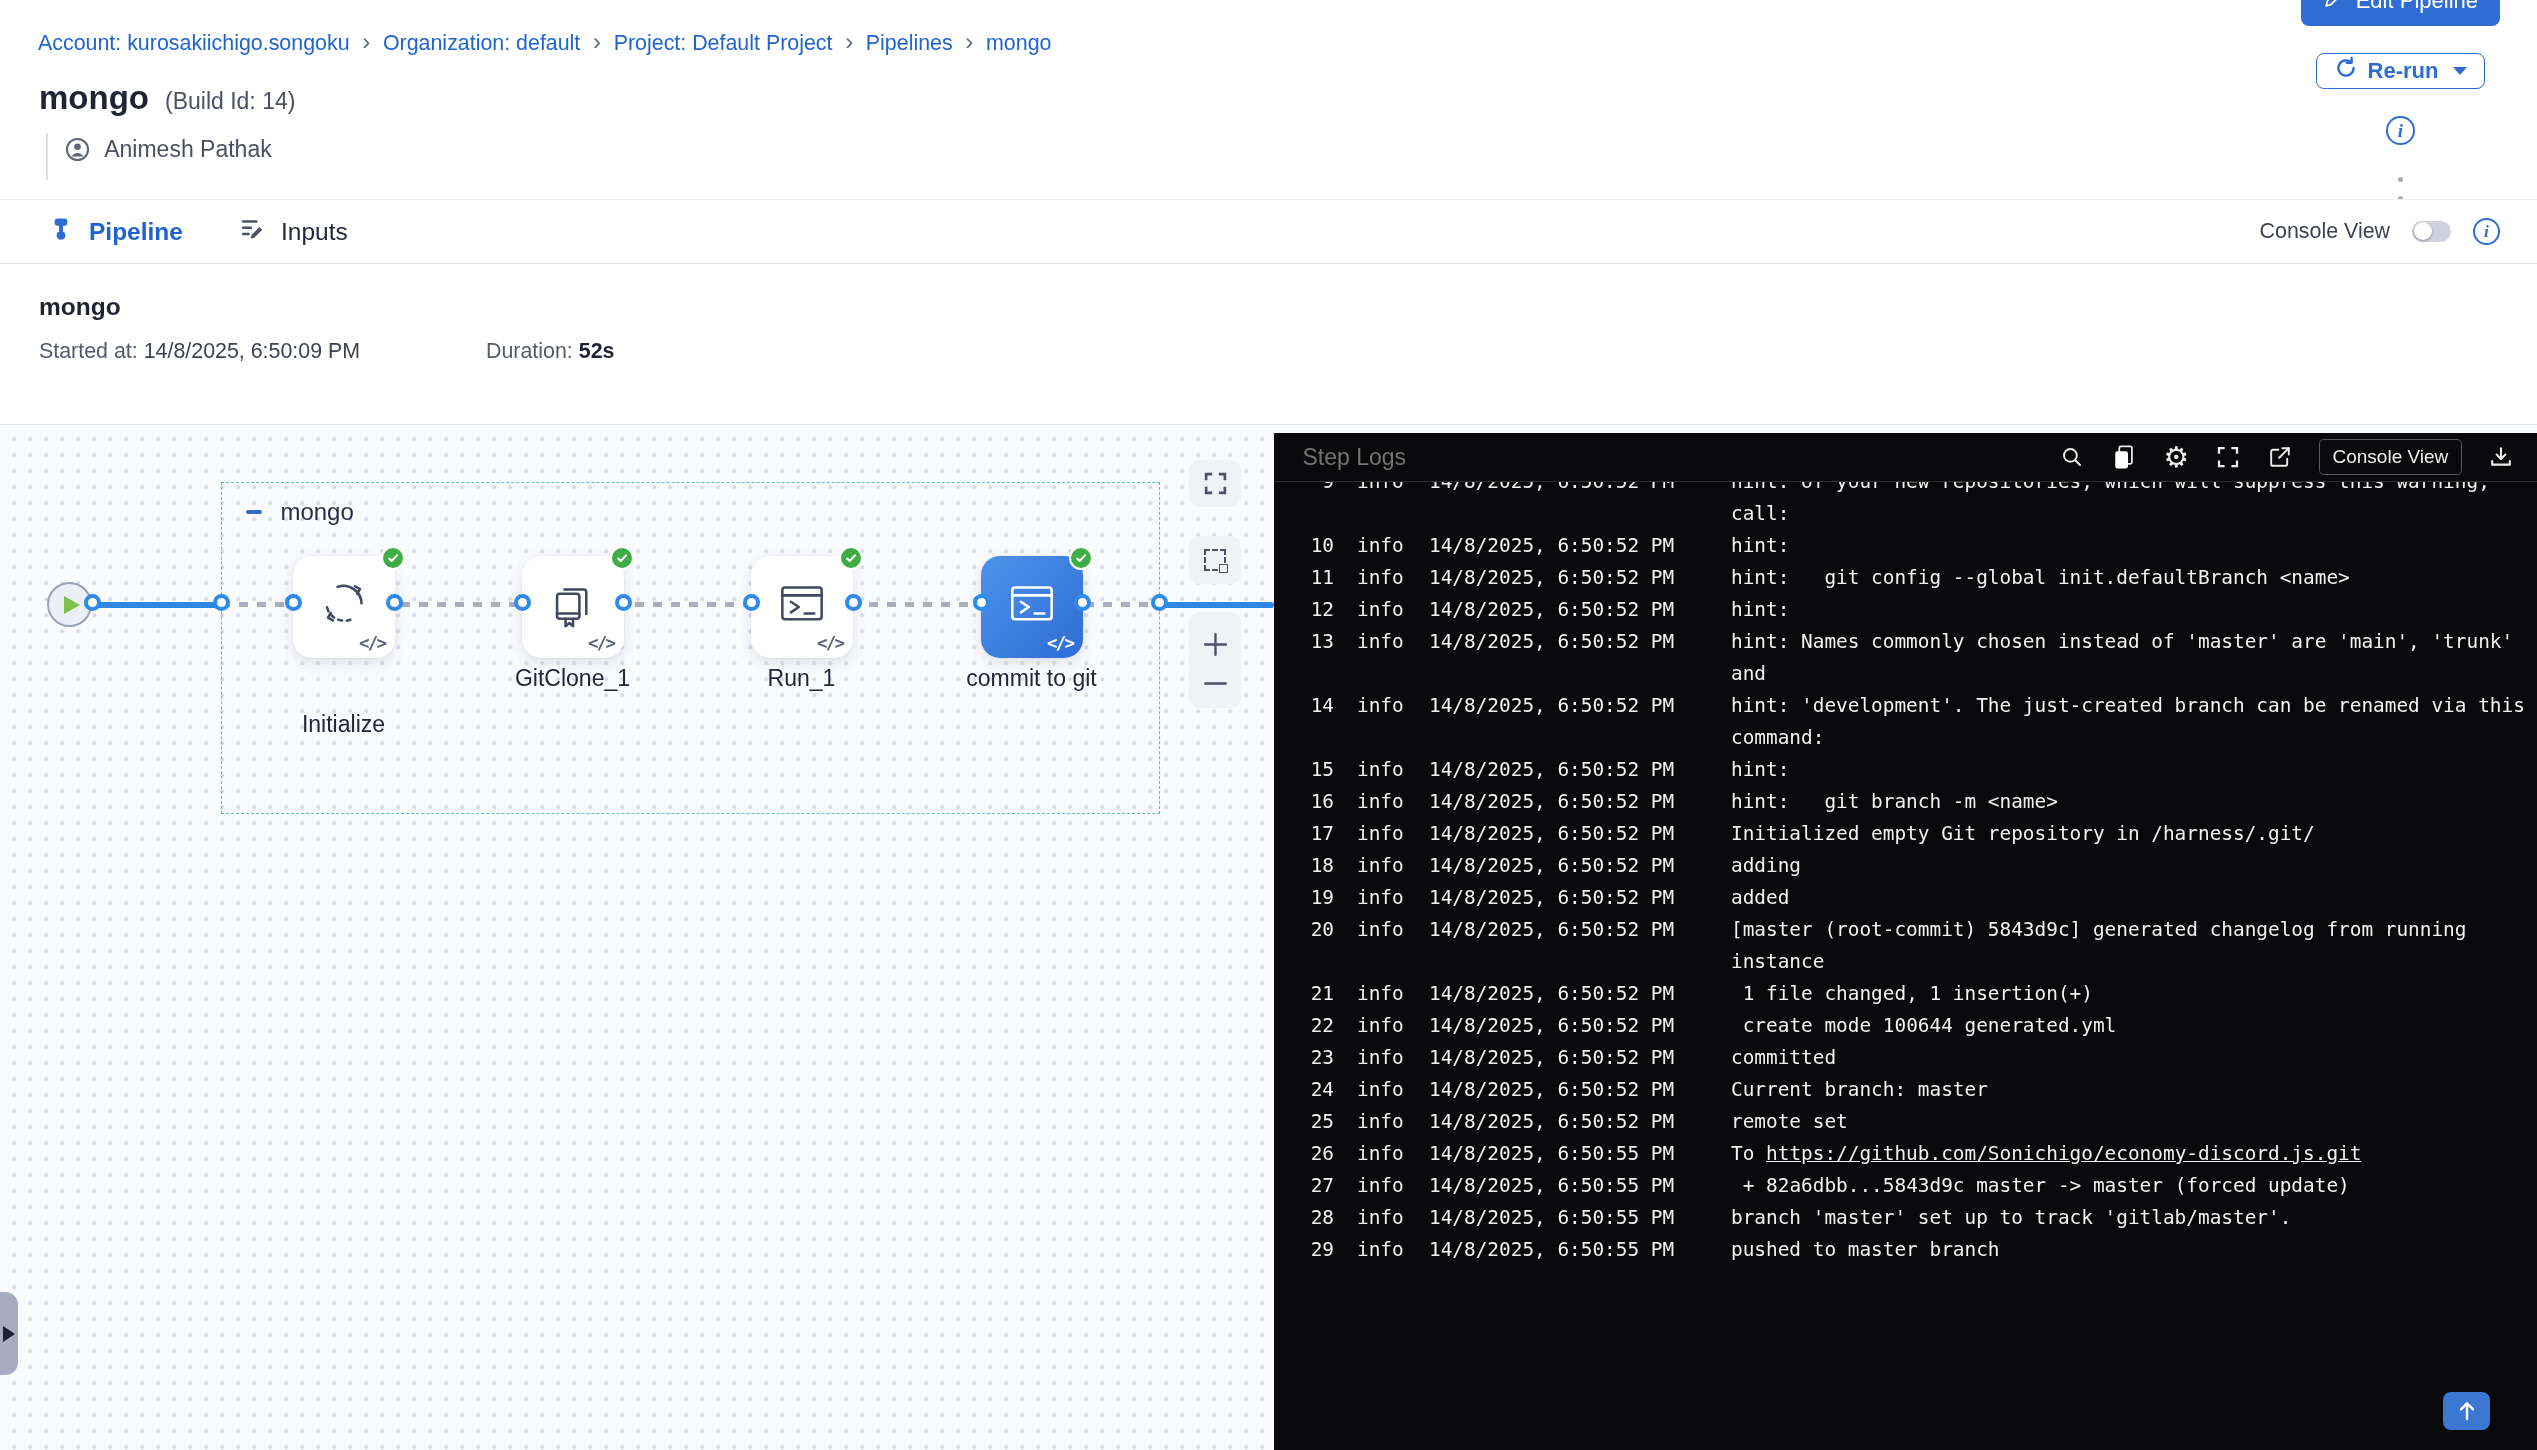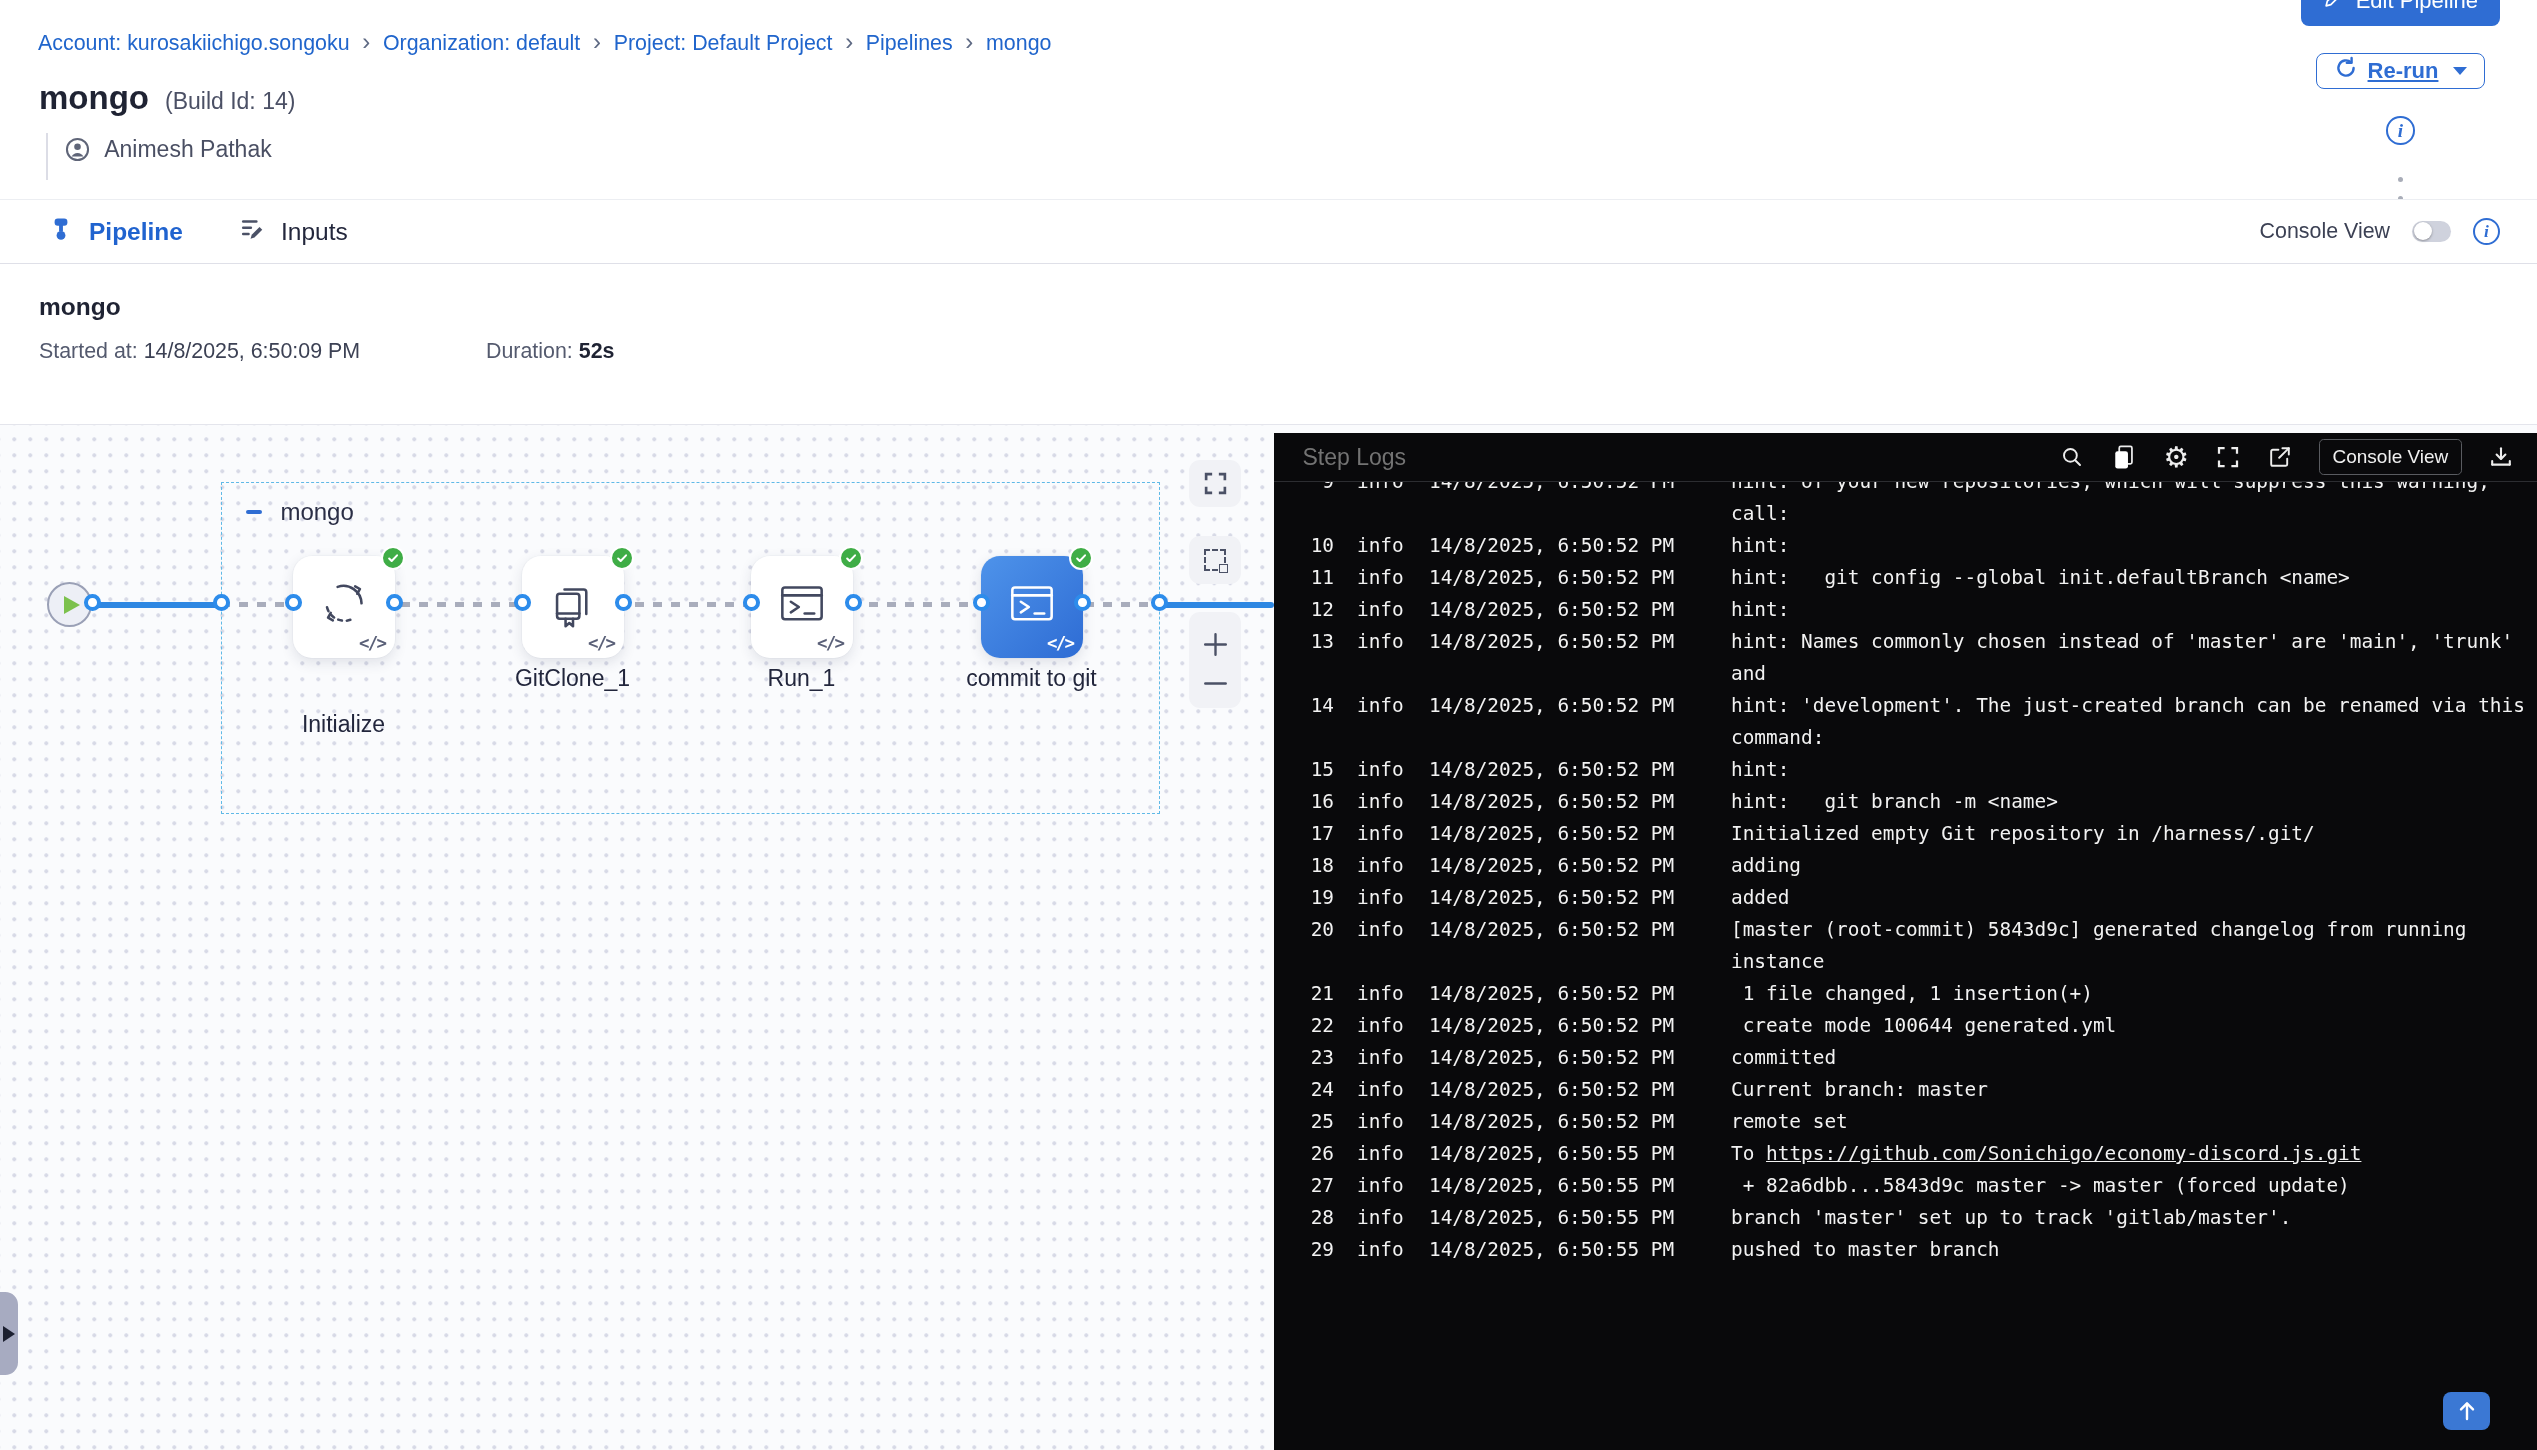--- a/index.html
+++ b/index.html
@@ -14,21 +14,21 @@
   .crumbs a { color:#2065cc; text-decoration:none; cursor:pointer; }
   .crumb-sep { color:#5f6a84; font-size:24px; transform:translateY(-1.6px); }
   .top-actions { display:flex; align-items:center; gap:27px;flex-direction:column; }
   .badge-success { display:flex; align-items:center; gap:9.5px; background:#e2f5e3; color:#1e7d23;
                    font-weight:bold; font-size:20px; letter-spacing:0.4px; padding:11px 19px; border-radius:8px; }
   .badge-success .chk { width:24px; height:24px; border-radius:50%; background:#2da32f; display:flex; align-items:center; justify-content:center; }
   .dur { display:flex; align-items:center; gap:9.5px; font-size:23px; color:#1f2333; font-weight:600; }
   .btn-primary { display:flex; align-items:center; gap:11px; background:#2f6dd3; color:#fff; font-size:22px;
                  padding:0 22px; height:50px; border:none; border-radius:8px; cursor:pointer; }
   .btn-outline { display:flex; align-items:center; gap:9.5px; background:#fff; color:#2f6dd3; font-size:22px; font-weight:600;
-                 padding:0 17.4px; height:36px; border:1.6px solid #2f6dd3; border-radius:8px; cursor:pointer;text-decoration:underline; }
+                 padding:0 17.4px; height:36px; border:1.6px solid #2f6dd3; border-radius:8px; cursor:pointer; }
   .caret-down { width:0; height:0; border-left:7.1px solid transparent; border-right:7.1px solid transparent; border-top:8.7px solid #2f6dd3; margin-left:4.7px; }
   .info-ring { width:28.5px; height:28.5px; border-radius:50%; border:2px solid #2f6dd3; color:#2f6dd3;
                font-size:19px; font-weight:bold; display:flex; align-items:center; justify-content:center; font-family:"Liberation Serif",serif; font-style:italic; }
   .kebab { display:flex; flex-direction:column; gap:13.4px; padding:4.7px 8px; cursor:pointer; }
   .kebab i { width:5.5px; height:5.5px; border-radius:50%; background:#a9adb8; }
 
   .title-row { position:absolute; left:39px; top:79px; display:flex; align-items:baseline; gap:16px; }
   .build-title { font-size:33px; font-weight:bold; color:#1f2333; }
   .build-id { font-size:23px; color:#4b5065; }
   .author-guide { position:absolute; left:46px; top:133px; width:1.6px; height:47px; background:#dcdde6; }

